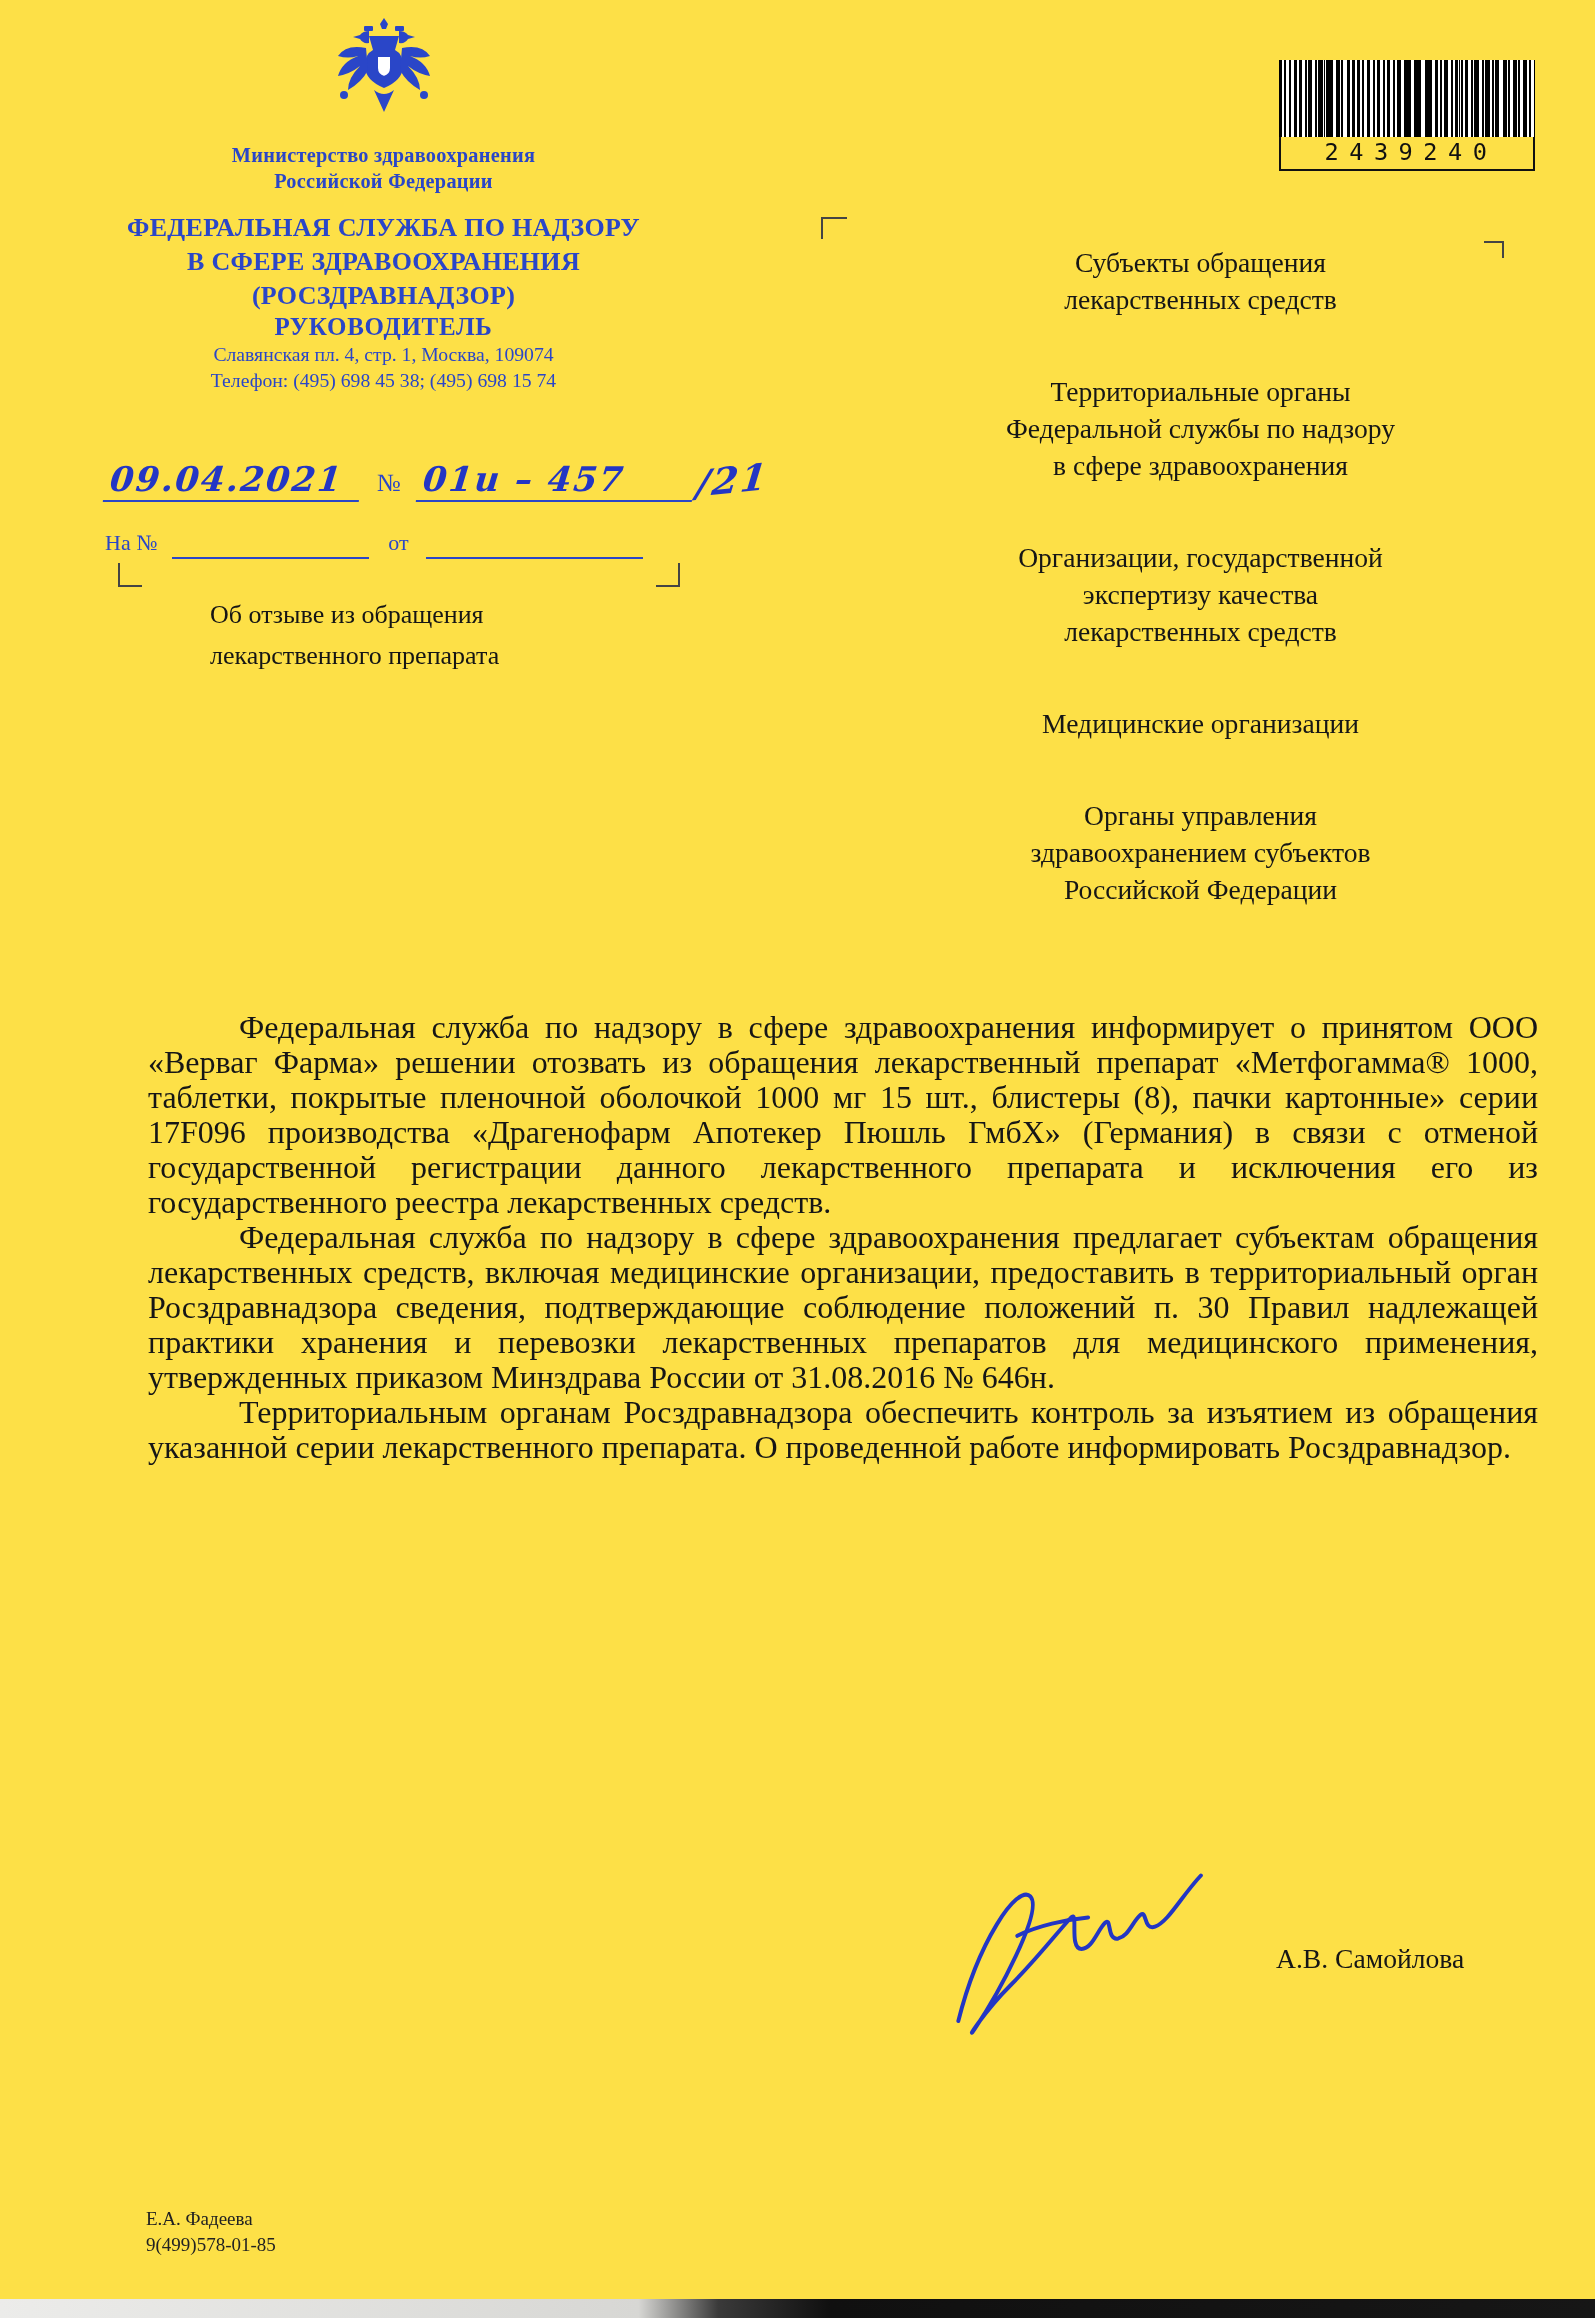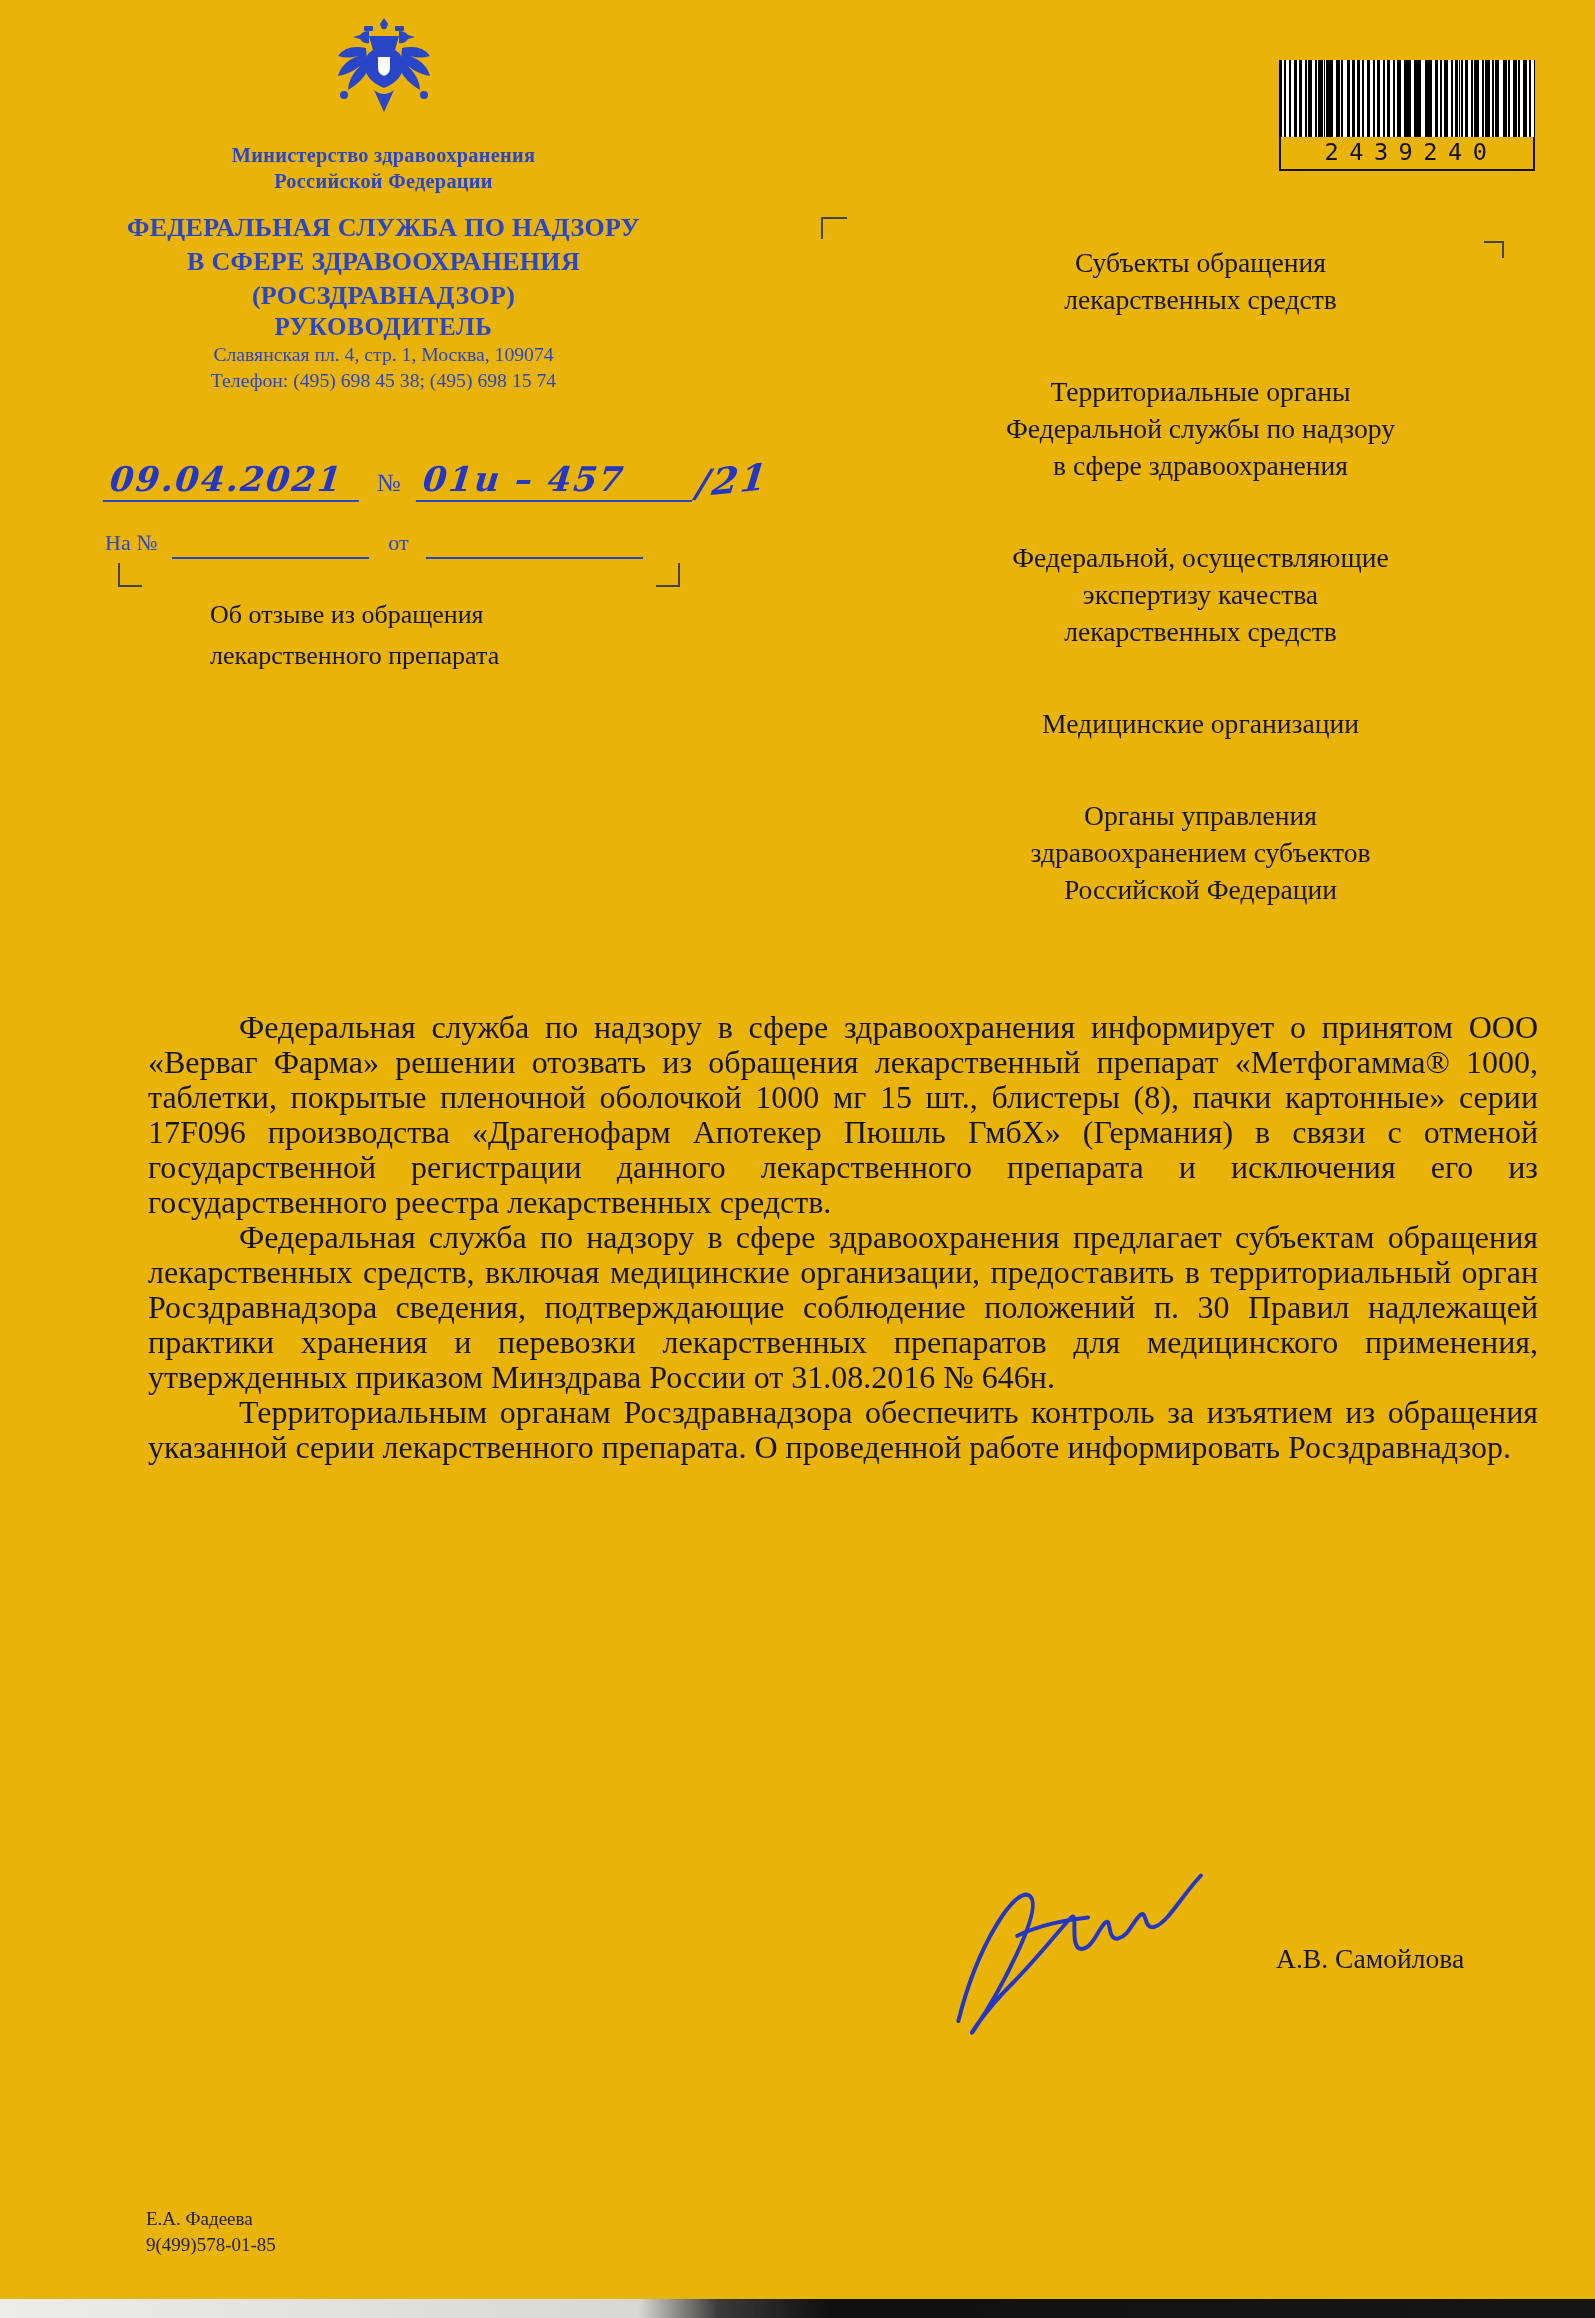--- a/index.html
+++ b/index.html
@@ -1,21 +1,21 @@
 <!DOCTYPE html>
 <html style="font-size:10.5px"><head>
 <meta charset="utf-8">
 <style>
   * { margin:0; padding:0; box-sizing:border-box; }
   html,body { background:#9a9a9a; }
   .page {
     position:relative;
     width:1596px; height:2319px;
     margin:0 auto;
-    background:#eab308;
+    background:#fde047;
     font-family:"Liberation Serif","DejaVu Serif",serif;
     color:#1c1c1c;
     overflow:hidden;
   }
   .prelines { white-space:pre-line; }
 
   
   .letterhead {
     position:absolute; left:75px; top:18.4px; width:617px;
     text-align:center; color:#2a46c8;
@@ -177,21 +177,21 @@
     <div class="barcode-bars"></div>
     <div class="barcode-number">2439240</div>
   </div>
 
   <div class="addressees">
     <div class="addressee-block prelines">Субъекты обращения
 лекарственных средств</div>
     <div class="addressee-block prelines">Территориальные органы
 Федеральной службы по надзору
 в сфере здравоохранения</div>
-    <div class="addressee-block prelines">Федеральной, осуществляющие
+    <div class="addressee-block prelines">Организации, государственной
 экспертизу качества
 лекарственных средств</div>
     <div class="addressee-block prelines">Медицинские организации</div>
     <div class="addressee-block prelines">Органы управления
 здравоохранением субъектов
 Российской Федерации</div>
   </div>
 
   <div class="body-text">
     <p>Федеральная служба по надзору в сфере здравоохранения информирует о принятом ООО «Верваг Фарма» решении отозвать из обращения лекарственный препарат «Метфогамма® 1000, таблетки, покрытые пленочной оболочкой 1000 мг 15 шт., блистеры (8), пачки картонные» серии 17F096 производства «Драгенофарм Апотекер Пюшль ГмбХ» (Германия) в связи с отменой государственной регистрации данного лекарственного препарата и исключения его из государственного реестра лекарственных средств.</p>

